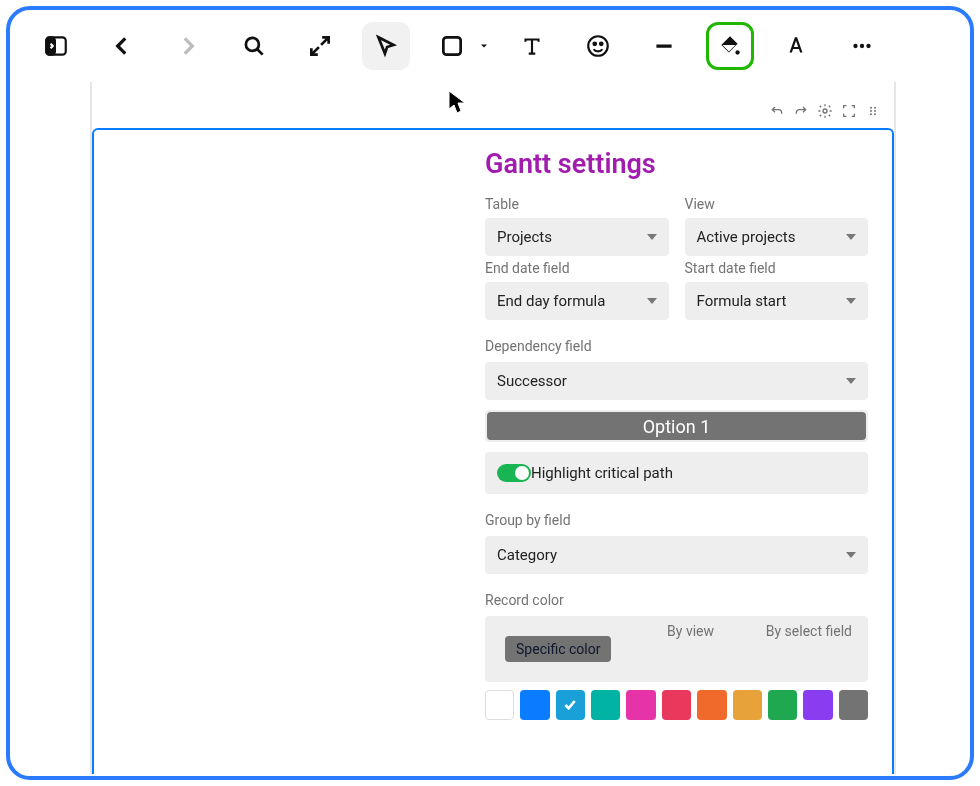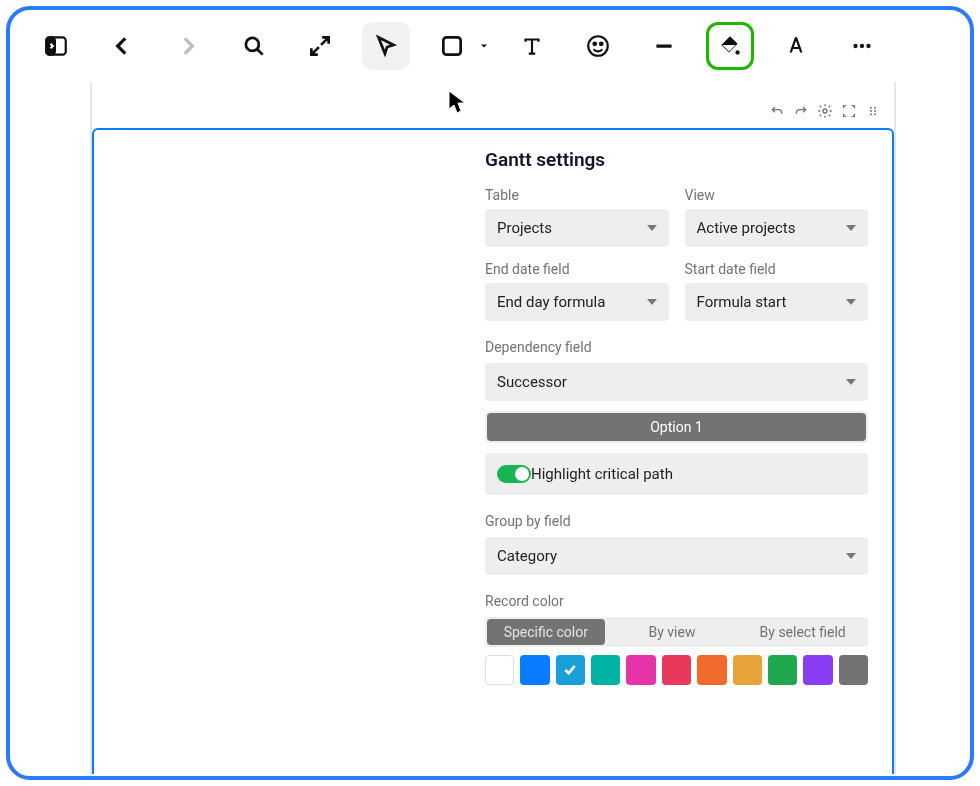--- a/index.html
+++ b/index.html
@@ -83,26 +83,26 @@
   .panel-inner {
     position: absolute;
     left: calc(50% - 32px);
     right: 0;
     top: 0;
     bottom: 0;
     padding: 18px 24px 0 24px;
     overflow: hidden;
   }
   .panel-title {
-    font-size: 19px;
+    font-size: 27px;
     font-weight: 600;
-    color: #0f172a;
+    color: #a21caf;
     margin: 0 0 16px 0;
   }
-  .row2 { display: flex; gap: 16px; margin-bottom: 14px; }
+  .row2 { display: flex; gap: 16px; margin-bottom: 4px; }
   .field-col { flex: 1; display: flex; flex-direction: column; }
   .field-label { font-size: 14px; color: #737373; margin-bottom: 6px; }
   .select {
     background: #eeeeee;
     border-radius: 4px;
     height: 38px;
     display: flex;
     align-items: center;
     justify-content: space-between;
     padding: 12px 12px;
@@ -127,21 +127,21 @@
     border-radius: 4px;
     overflow: hidden;
     margin-top: 10px;
   }
   .seg .seg-btn {
     flex: 1;
     height: 32px;
     display: flex;
     align-items: center;
     justify-content: center;
-    font-size: 14px;
+    font-size: 18px;
     color: #737373;
     cursor: pointer;
   }
   .seg .seg-btn.active {
     background: #737373;
     color: #fff;
     border-radius: 4px;
     margin: 2px;
     height: 28px;
   }
@@ -163,21 +163,21 @@
     content: ""; position: absolute; right: 2px; top: 2px;
     width: 14px; height: 14px; background: #fff; border-radius: 50%;
   }
   .toggle-label { font-size: 15px; color: #222; }
   .tri-seg { display: flex; background: #eeeeee; border-radius: 4px; overflow: hidden; }
   .tri-seg .ts-btn {
     flex: 1; height: 30px; display:flex; align-items:center; justify-content:center;
     font-size: 14px; color: #737373; cursor: pointer;
   }
   .tri-seg .ts-btn.active {
-    background: #737373; color:#e5e5e5; border-radius:4px; margin:2px; height:26px; flex:0.9;
+    background: #737373; color:#0f172a; border-radius:4px; margin:20px; height:26px; flex:0.9;
   }
   .swatches { display: flex; gap: 6px; margin-top: 8px; }
   .sw {
     width: 30px; height: 30px; border-radius: 4px; cursor: pointer;
     display:flex; align-items:center; justify-content:center;
   }
   .sw.empty { background:#fff; border:1px solid #ddd; }
   .sw svg { width:16px; height:16px; }
   .cursor-arrow {
     position: absolute;

